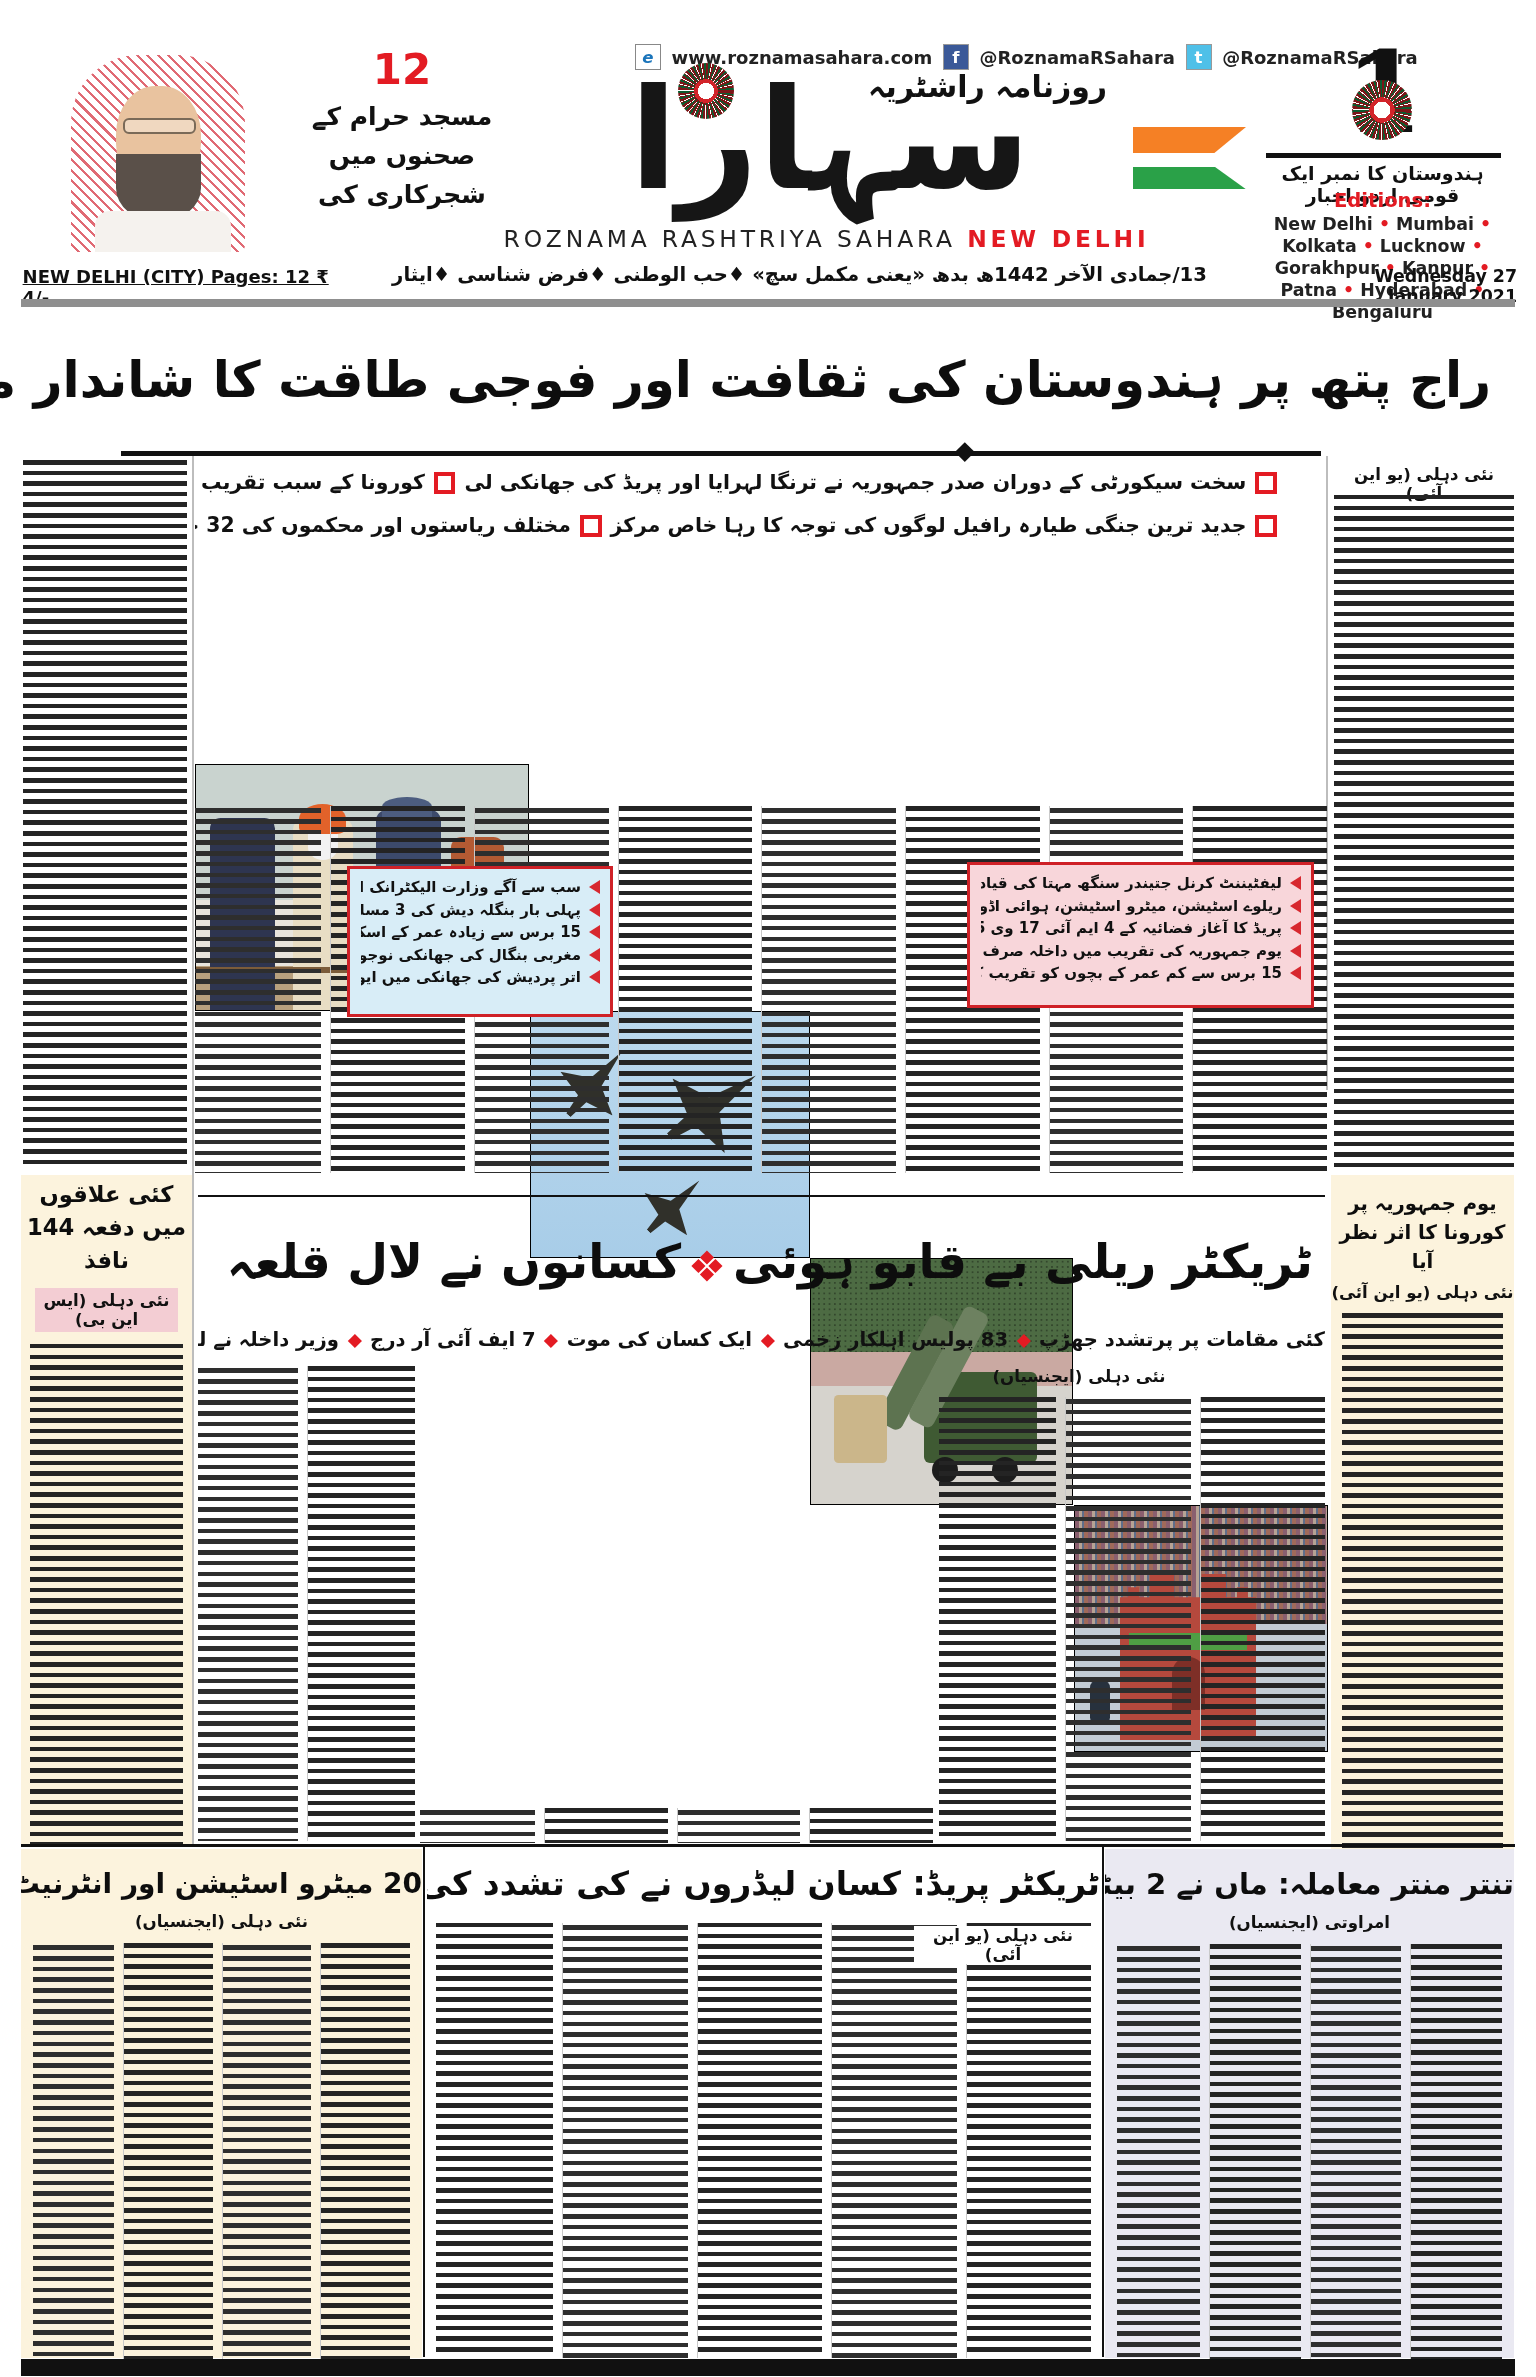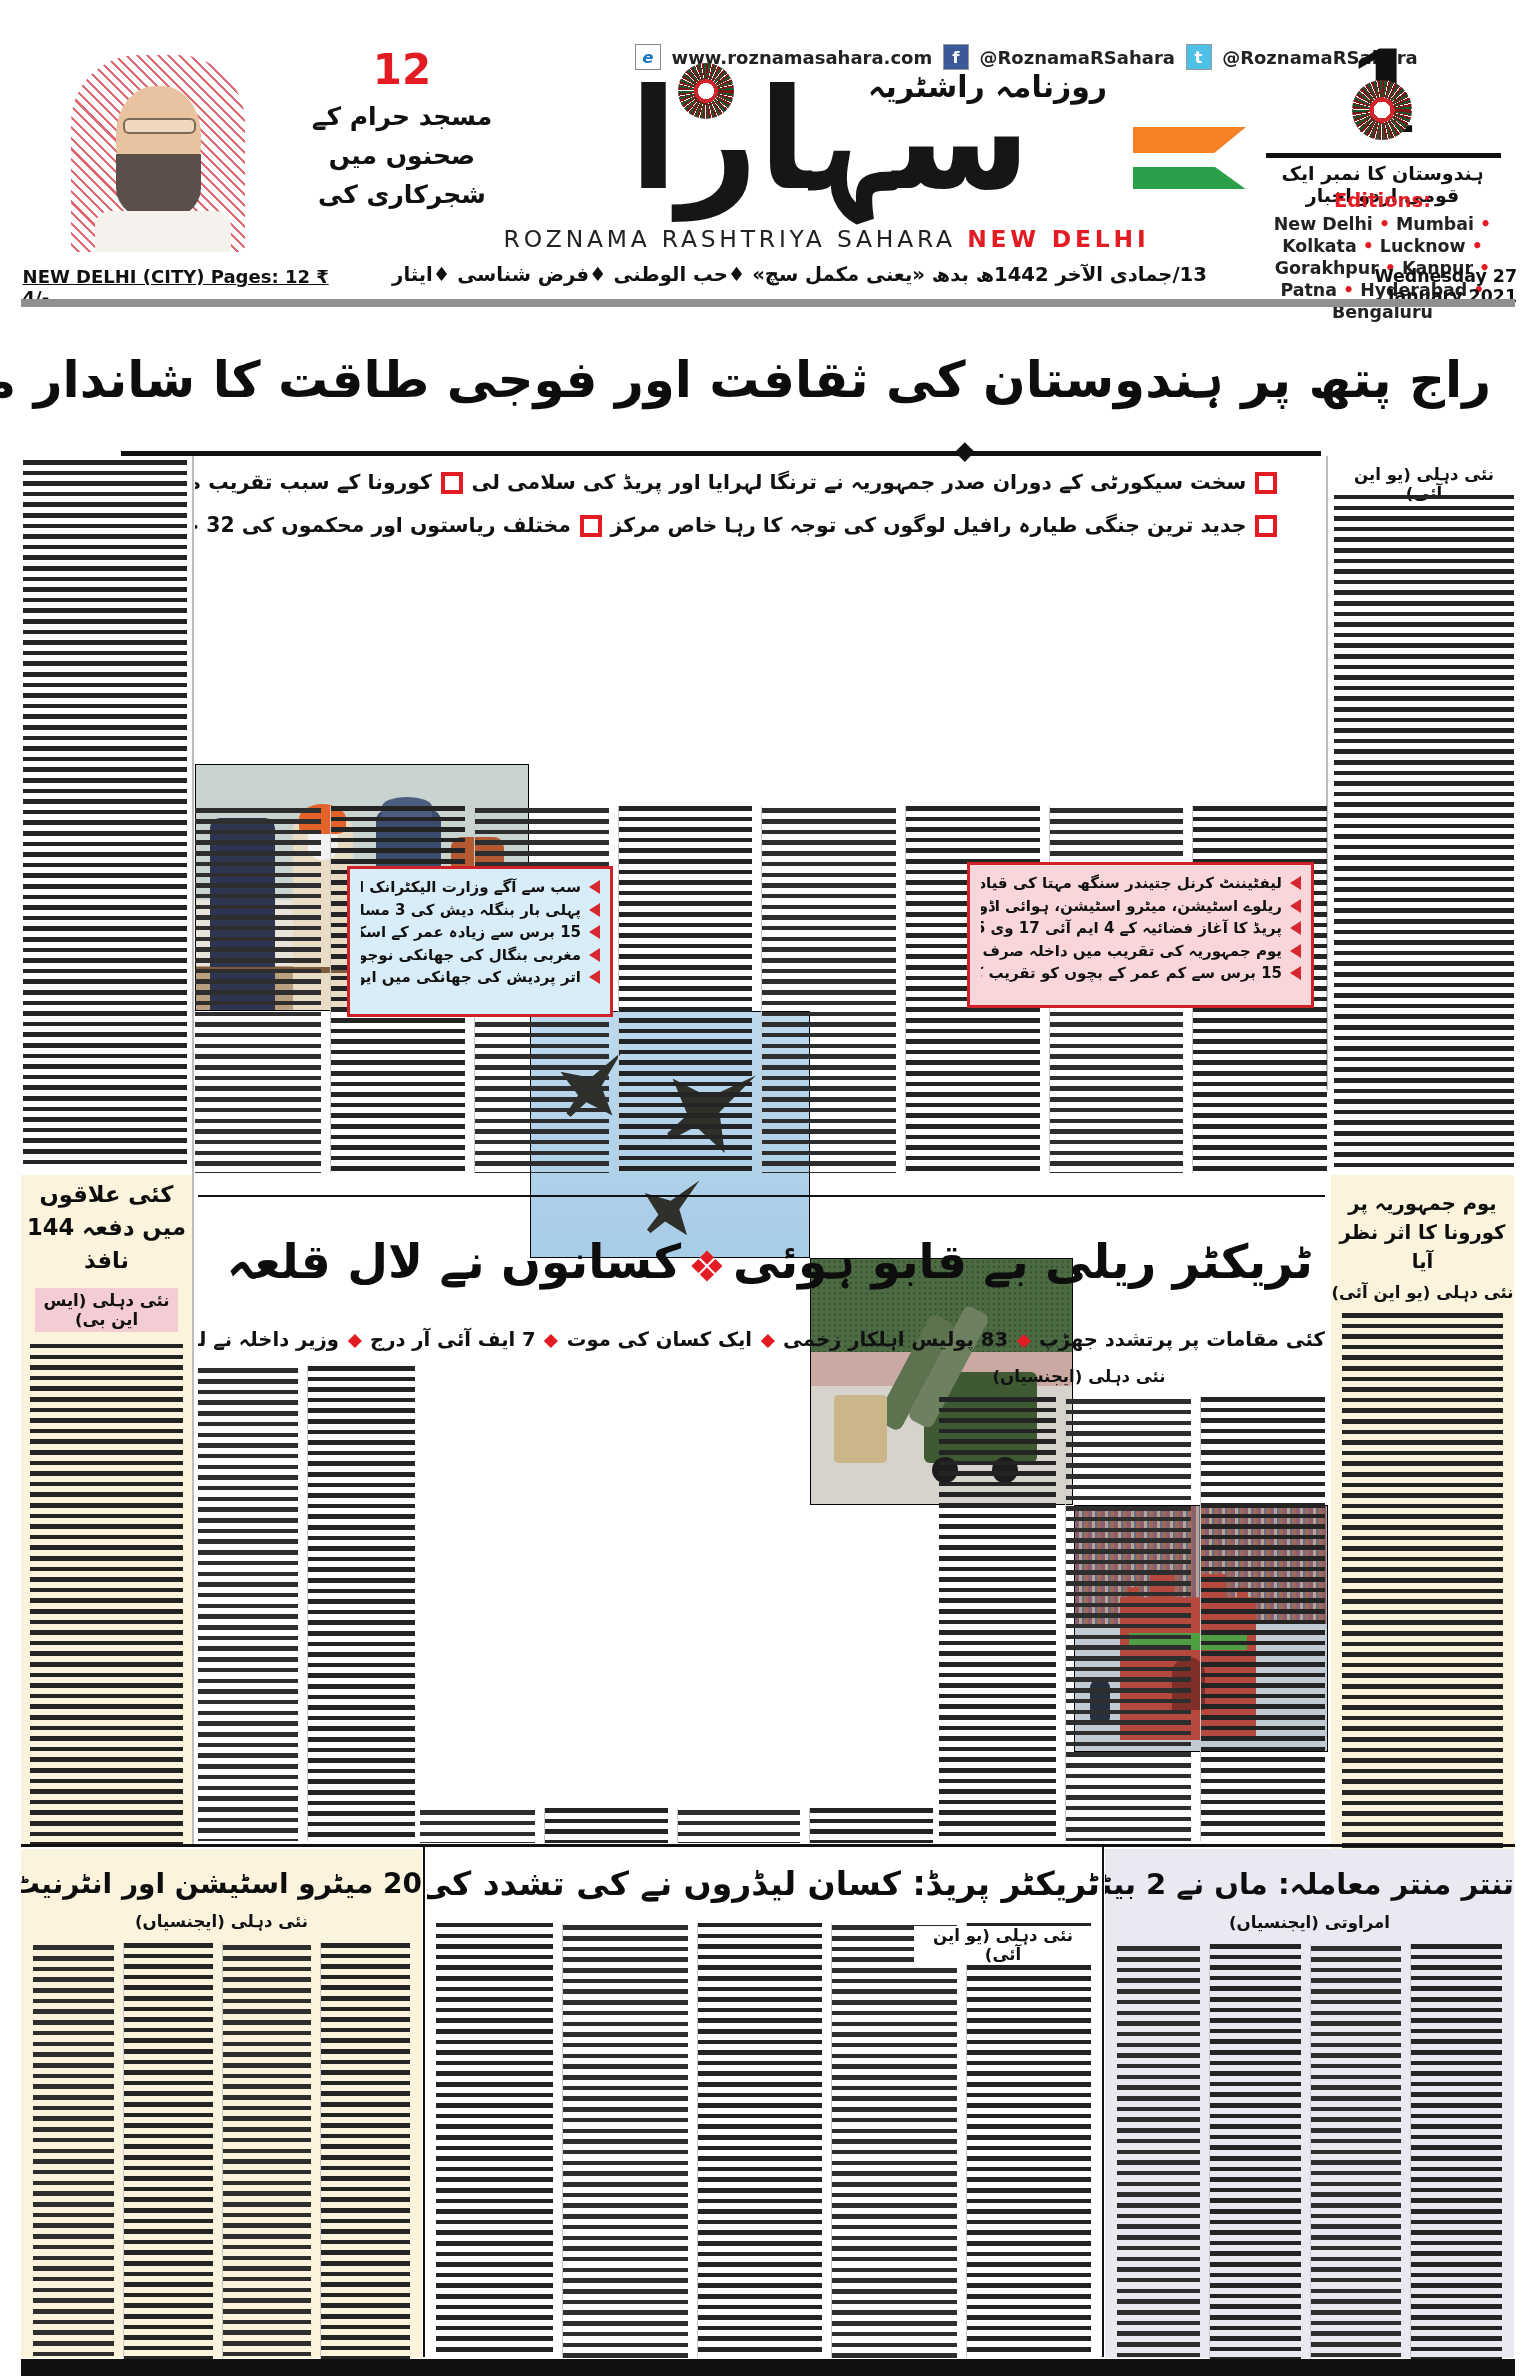--- a/index.html
+++ b/index.html
@@ -103,21 +103,21 @@
   <div class="abs b" style="left:22.6px;top:266px;width:332px;font-size:18px;text-decoration:underline;">NEW DELHI  (CITY)  Pages: 12  ₹ 4/-</div>
   <div class="abs u b ctr" style="left:392px;top:263px;width:815px;font-size:19.6px;">13/جمادی الآخر 1442ھ بدھ  «یعنی مکمل سچ»  ♦حب الوطنی ♦فرض شناسی ♦ایثار</div>
   <div class="abs b" style="left:1322px;top:266px;width:195px;font-size:17.4px;text-align:right;">Wednesday 27 January 2021</div>
   <div class="abs rule-gray" style="left:21px;top:299px;width:1494px;height:8.3px;"></div>
 
   <div class="abs u hl ctr" style="left:45px;top:320px;width:1446px;height:127px;font-size:50px;line-height:121px;white-space:nowrap;">راج پتھ پر ہندوستان کی ثقافت اور فوجی طاقت کا شاندار مظاہرہ</div>
 
   <div class="abs rule-black" style="left:121px;top:451px;width:1200px;height:4.5px;"></div>
   <div class="abs" style="left:958px;top:445px;width:13.6px;height:13.6px;background:#111;transform:rotate(45deg);"></div>
 
-  <div class="abs u b ctr" style="left:195px;top:463px;width:1091px;font-size:20.4px;line-height:38px;white-space:nowrap;overflow:hidden;"><span class="sqm"></span><span>سخت سیکورٹی کے دوران صدر جمہوریہ نے ترنگا لہرایا اور پریڈ کی سلامی لی</span><span class="sqm"></span><span>کورونا کے سبب تقریب میں غیر ملکی شخصیت کی مہمان خصوصی کے طور پر عدم شرکت</span></div>
+  <div class="abs u b ctr" style="left:195px;top:463px;width:1091px;font-size:20.4px;line-height:38px;white-space:nowrap;overflow:hidden;"><span class="sqm"></span><span>سخت سیکورٹی کے دوران صدر جمہوریہ نے ترنگا لہرایا اور پریڈ کی جھانکی لی</span><span class="sqm"></span><span>کورونا کے سبب تقریب میں غیر ملکی شخصیت کی مہمان خصوصی کے طور پر عدم شرکت</span></div>
   <div class="abs u b ctr" style="left:195px;top:506px;width:1091px;font-size:20.4px;line-height:38px;white-space:nowrap;overflow:hidden;"><span class="sqm"></span><span>جدید ترین جنگی طیارہ رافیل لوگوں کی توجہ کا رہا خاص مرکز</span><span class="sqm"></span><span>مختلف ریاستوں اور محکموں کی 32 جھانکیاں نکالی گئیں</span></div>
 
   <div class="abs" style="left:192px;top:456px;width:1.5px;height:1388px;background:#bdbdbd;"></div>
   <div class="abs" style="left:1326px;top:456px;width:1.5px;height:634px;background:#bdbdbd;"></div>
 
   <div class="abs cols" style="left:22.6px;top:460px;width:164px;height:709px;">
       <div></div>
     </div>
 
   <div class="abs u datechip" style="left:1334px;top:465px;width:180px;">نئی دہلی (یو این آئی)</div>

